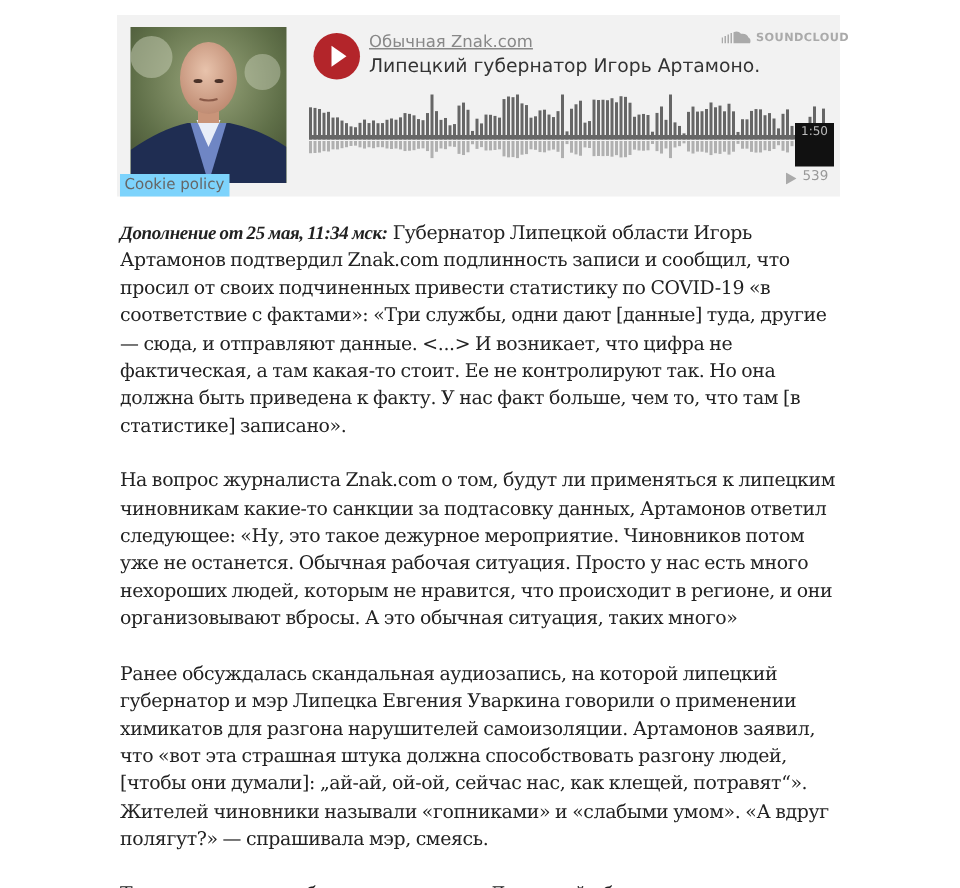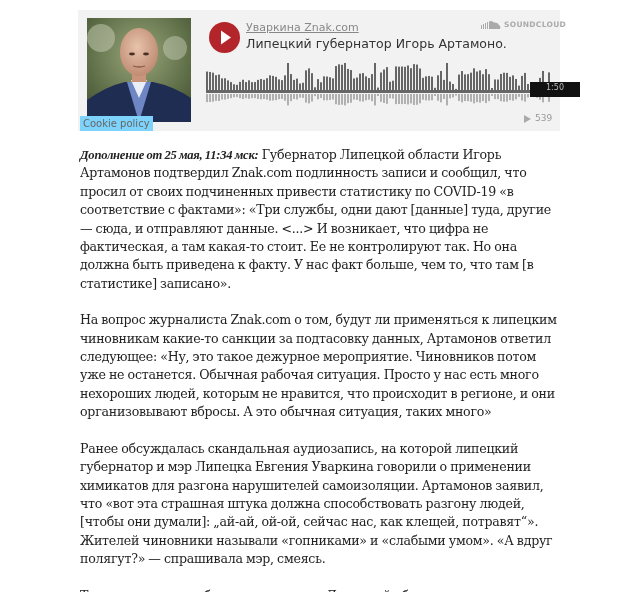--- a/index.html
+++ b/index.html
@@ -38,21 +38,21 @@
     .sc-logo {
       position: absolute; left: 403px; top: 10px; display: flex; 
       gap: 3px; color: #aaa; font-family: "DejaVu Sans", sans-serif;
       font-size: 7.5px; font-weight: bold; letter-spacing: 0.3px; cursor: pointer;
     }
     .waveform {
       position: absolute; left: 128px; top: 50px; width: 347px; height: 46px;
       cursor: pointer;
     }
     .duration {
-      position: absolute; left: 452px; top: 72px; height: 15px; padding: 0 16px;
+      position: absolute; left: 452px; top: 72px; height: 29px; padding: 0 4px;
       background: #111; color: #bbb; font-family: "DejaVu Sans", sans-serif;
       font-size: 8px; line-height: 11px;
     }
     .play-count {
       position: absolute; left: 446px; top: 103px; display: flex; align-items: flex-end; gap: 4px;
       color: #999; font-family: "DejaVu Sans", sans-serif; font-size: 9px;
     }
 
     .article {
       position: absolute; left: 80px; top: 146px; width: 484px;
@@ -92,21 +92,21 @@
       <path d="M46 48 Q52 50 58 48" stroke="#8a5a48" stroke-width="1.3" fill="none"></path>
     </svg>
   </div>
   <div class="cookie-policy">Cookie policy</div>
 
   <div class="play-btn">
     <svg width="31" height="31" viewBox="0 0 31 31">
       <path d="M12 8.5 L22 15.5 L12 22.5 Z" fill="#ffffff"></path>
     </svg>
   </div>
-  <div class="sc-user">Уваркина Znak.com</div>
+  <div class="sc-user">Обычная Znak.com</div>
   <div class="sc-title">Липецкий губернатор Игорь Артамоно...</div>
 
   <div class="sc-logo">
     <svg width="20" height="9" viewBox="0 0 20 9">
       <rect x="0" y="5" width="1" height="4" fill="#aaa"></rect>
       <rect x="2" y="4" width="1" height="5" fill="#aaa"></rect>
       <rect x="4" y="3" width="1" height="6" fill="#aaa"></rect>
       <rect x="6" y="2" width="1" height="7" fill="#aaa"></rect>
       <path d="M8 9 L8 1.5 Q11 0 13 2.5 Q17 2 18 5 Q20 6 19 9 Z" fill="#aaa"></path>
     </svg>

